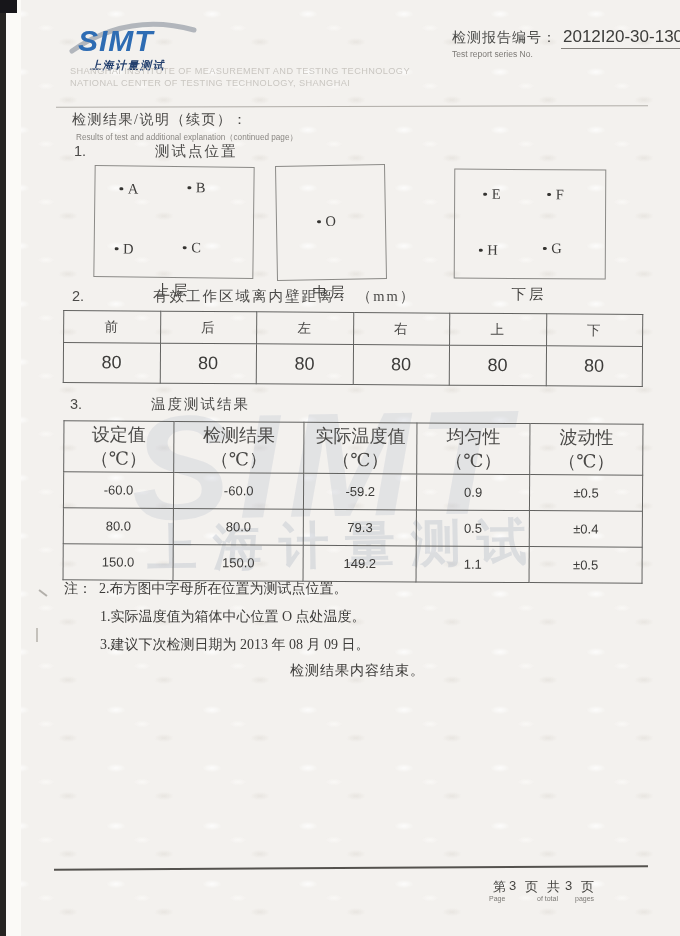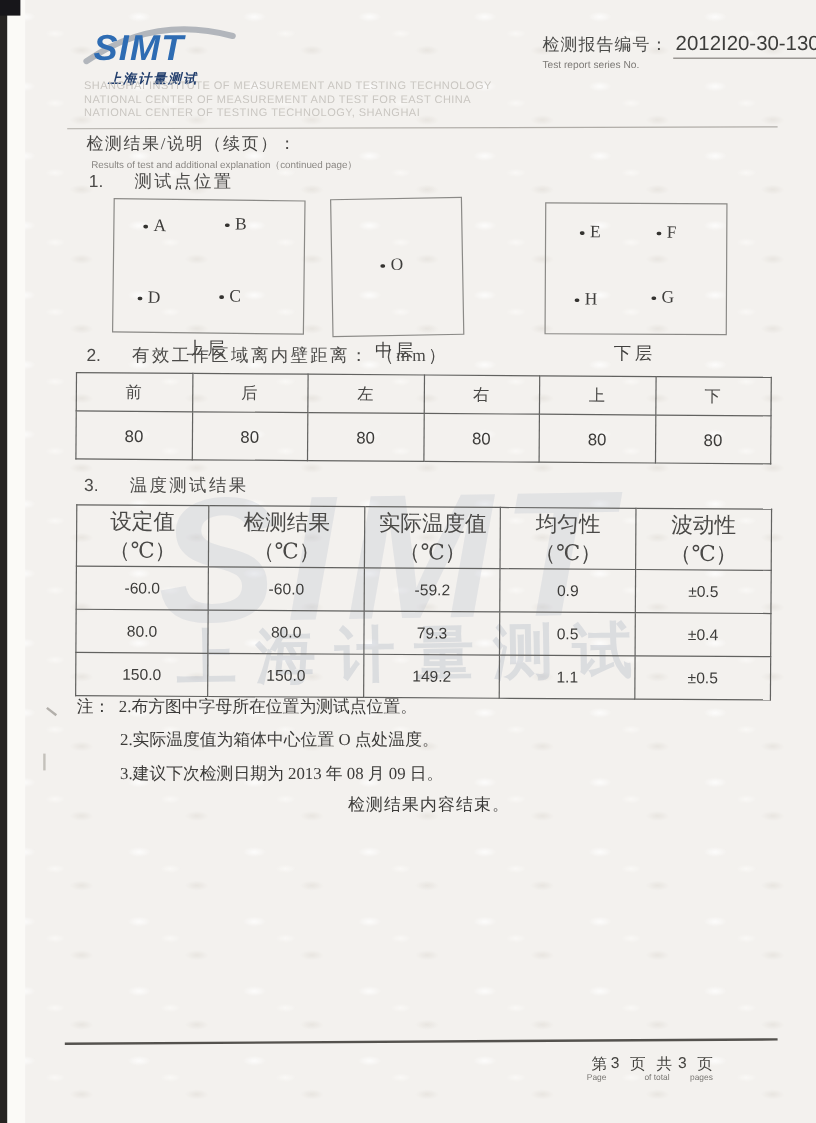--- a/index.html
+++ b/index.html
@@ -33,21 +33,21 @@
   .rn-sub{font-family:"Liberation Sans","DejaVu Sans",sans-serif;font-size:8.5px;color:#7c7975;margin-top:2px;}
   .header-divider{position:absolute;left:56px;top:106px;width:592px;height:1px;background:#b0ada8;transform:rotate(-0.15deg);}
 
   
   .doc-title{position:absolute;left:72px;top:111px;}
   .doc-title-cn{font-size:14px;color:#484745;letter-spacing:1.5px;}
   .doc-title-en{font-family:"Liberation Sans","DejaVu Sans",sans-serif;font-size:8.2px;color:#8a8783;margin:3px 0 0 4px;}
 
   .sec{position:absolute;font-size:14.5px;color:#4b4a48;white-space:nowrap;}
   .sec-no{margin-right:26px;font-family:"Liberation Sans","DejaVu Sans",sans-serif;}
-  .sec-title{letter-spacing:2px;}
+  .sec-title{letter-spacing:2px;margin-left:43px;}
   .sec1{left:74px;top:142px;}
   .sec2{left:72px;top:287px;}
   .sec3{left:70px;top:395px;}
 
   
   .tp-box{position:absolute;border:1.2px solid #8b8a87;background:transparent;}
   .tp-box1{left:94px;top:166px;width:158px;height:110px;transform:rotate(0.7deg);}
   .tp-box2{left:276px;top:165px;width:108px;height:113px;transform:rotate(-1deg);}
   .tp-box3{left:454px;top:169px;width:150px;height:108px;transform:rotate(0.3deg);}
   .pt{position:absolute;display:flex;align-items:center;font-size:14.5px;color:#3e3d3b;}
@@ -58,21 +58,21 @@
   .tp-caption{position:absolute;text-align:center;font-size:14.5px;letter-spacing:3px;color:#403f3d;}
   .cap1{left:94px;top:281px;width:158px;}
   .cap2{left:276px;top:283px;width:108px;}
   .cap3{left:454px;top:285px;width:150px;}
 
   
   table{border-collapse:collapse;table-layout:fixed;position:absolute;background:transparent;}
   th,td{border:1px solid #626260;text-align:center;vertical-align:middle;font-weight:normal;}
   .wall-table{left:63px;top:312px;width:580px;transform:rotate(0.4deg);border:1.5px solid #565654;}
   .wall-table th{height:29px;font-size:13.5px;color:#4a4947;letter-spacing:1px;}
-  .wall-table td{height:37px;font-family:"Liberation Sans","DejaVu Sans",sans-serif;font-size:14px;color:#3d3c3a;}
+  .wall-table td{height:37px;font-family:"Liberation Sans","DejaVu Sans",sans-serif;font-size:18px;color:#3d3c3a;}
   .temp-table{left:63px;top:422px;width:580px;transform:rotate(0.35deg);border:1.5px solid #565654;}
   .temp-table th{height:34px;font-size:18px;color:#4a4947;}
   .temp-table td{height:33px;font-family:"Liberation Sans","DejaVu Sans",sans-serif;font-size:13px;color:#3d3c3a;}
 
   
   .watermark{position:absolute;left:132px;top:400px;transform:rotate(-1deg);z-index:1;pointer-events:none;}
   .wm-brand{font-family:"Liberation Sans","DejaVu Sans",sans-serif;font-style:italic;font-weight:bold;
     font-size:148px;line-height:130px;letter-spacing:8px;color:rgba(168,179,196,0.22);}
   .wm-cn{font-size:50px;letter-spacing:16px;color:rgba(158,170,188,0.28);margin:-18px 0 0 14px;font-weight:bold;}
 
@@ -118,21 +118,20 @@
 
     <div class="logo">
       <svg class="swoosh" width="134" height="38" viewBox="0 0 134 38">
         <path d="M6 33 Q 62 -6 128 12" stroke="#a6acb3" stroke-width="5" fill="none" stroke-linecap="round" opacity="0.85"></path>
       </svg>
       <div class="logo-brand">SIMT</div>
       <div class="logo-brand-cn">上海计量测试</div>
     </div>
     <div class="org-lines">
       <div>SHANGHAI INSTITUTE OF MEASUREMENT AND TESTING TECHNOLOGY</div>
-      <div>NATIONAL CENTER OF MEASUREMENT AND TEST FOR EAST CHINA</div>
       <div>NATIONAL CENTER OF TESTING TECHNOLOGY, SHANGHAI</div>
     </div>
     <div class="report-no">
       <div class="rn-line">
         <span class="rn-label">检测报告编号：</span><span class="rn-value">2012I20-30-130303</span>
       </div>
       <div class="rn-sub">Test report series No.</div>
     </div>
     <div class="header-divider"></div>
 
@@ -260,21 +259,21 @@
         <td>±0.5</td>
       </tr>
     </tbody>
       </table>
 
     <div class="notes">
       <div class="note-row nr1">
         <span class="note-label">注：</span><span>2.布方图中字母所在位置为测试点位置。</span>
       </div>
       <div class="note-row nr2">
-        <span>2.实际温度值为箱体中心位置 O 点处温度。</span>
+        <span>1.实际温度值为箱体中心位置 O 点处温度。</span>
       </div>
       <div class="note-row nr3">
         <span>3.建议下次检测日期为 2013 年 08 月 09 日。</span>
       </div>
       <div class="note-end">检测结果内容结束。</div>
     </div>
 
     <div class="smark1"></div>
     <div class="smark2"></div>
 

